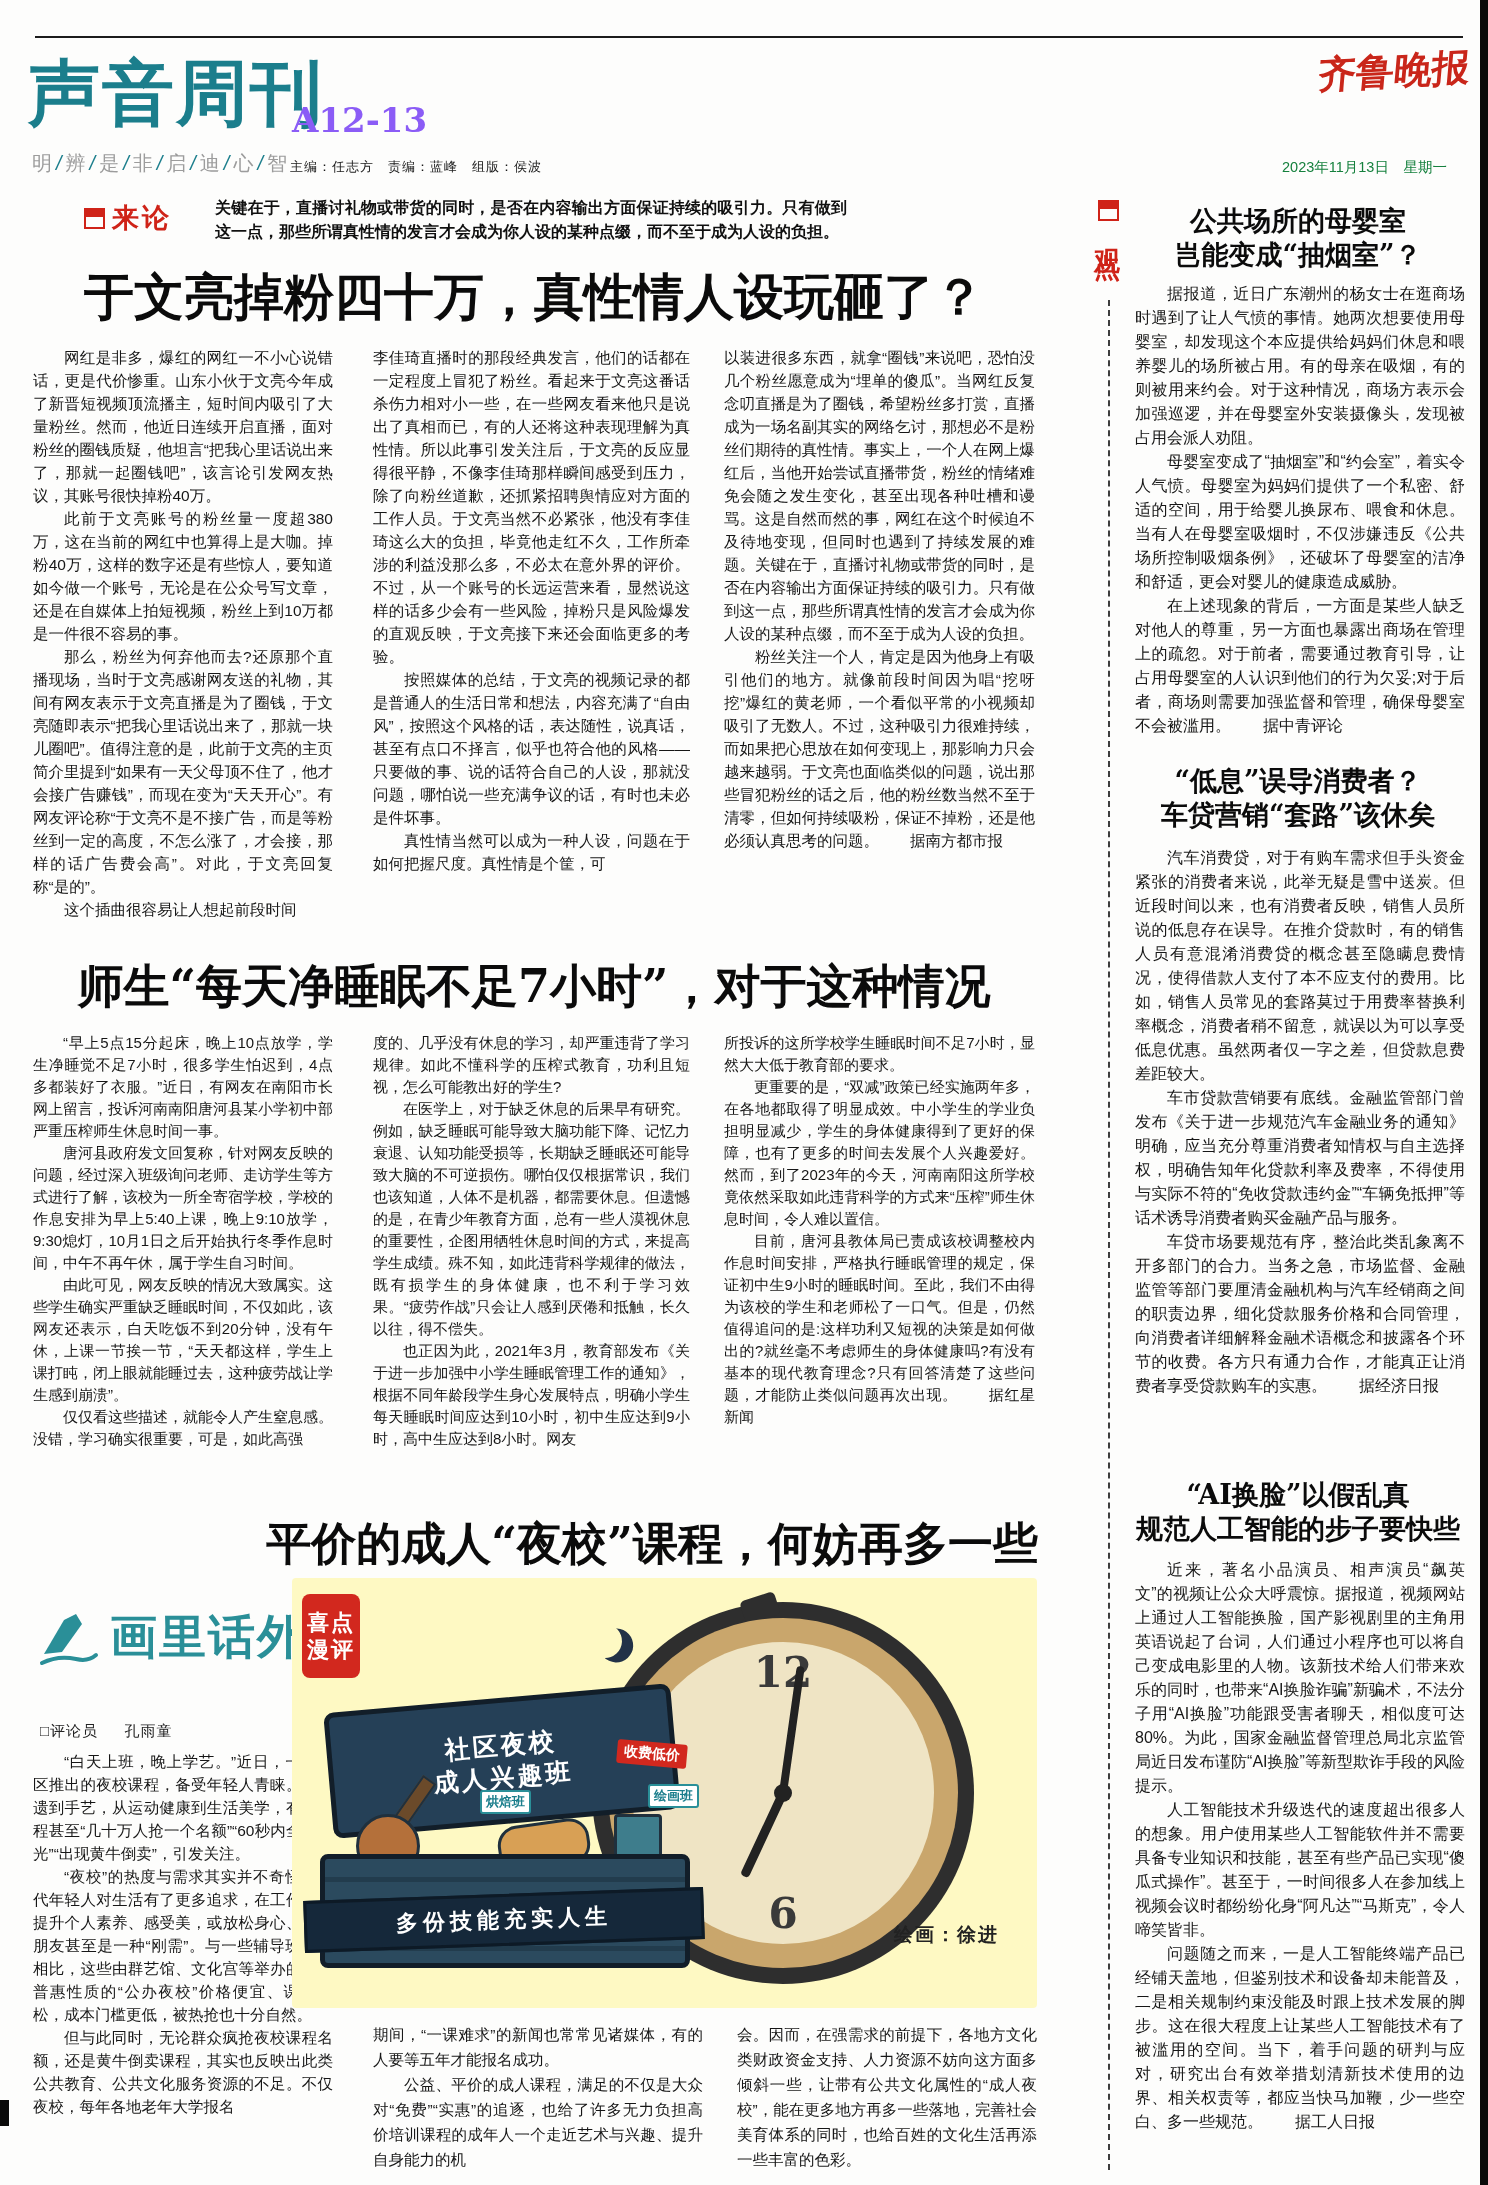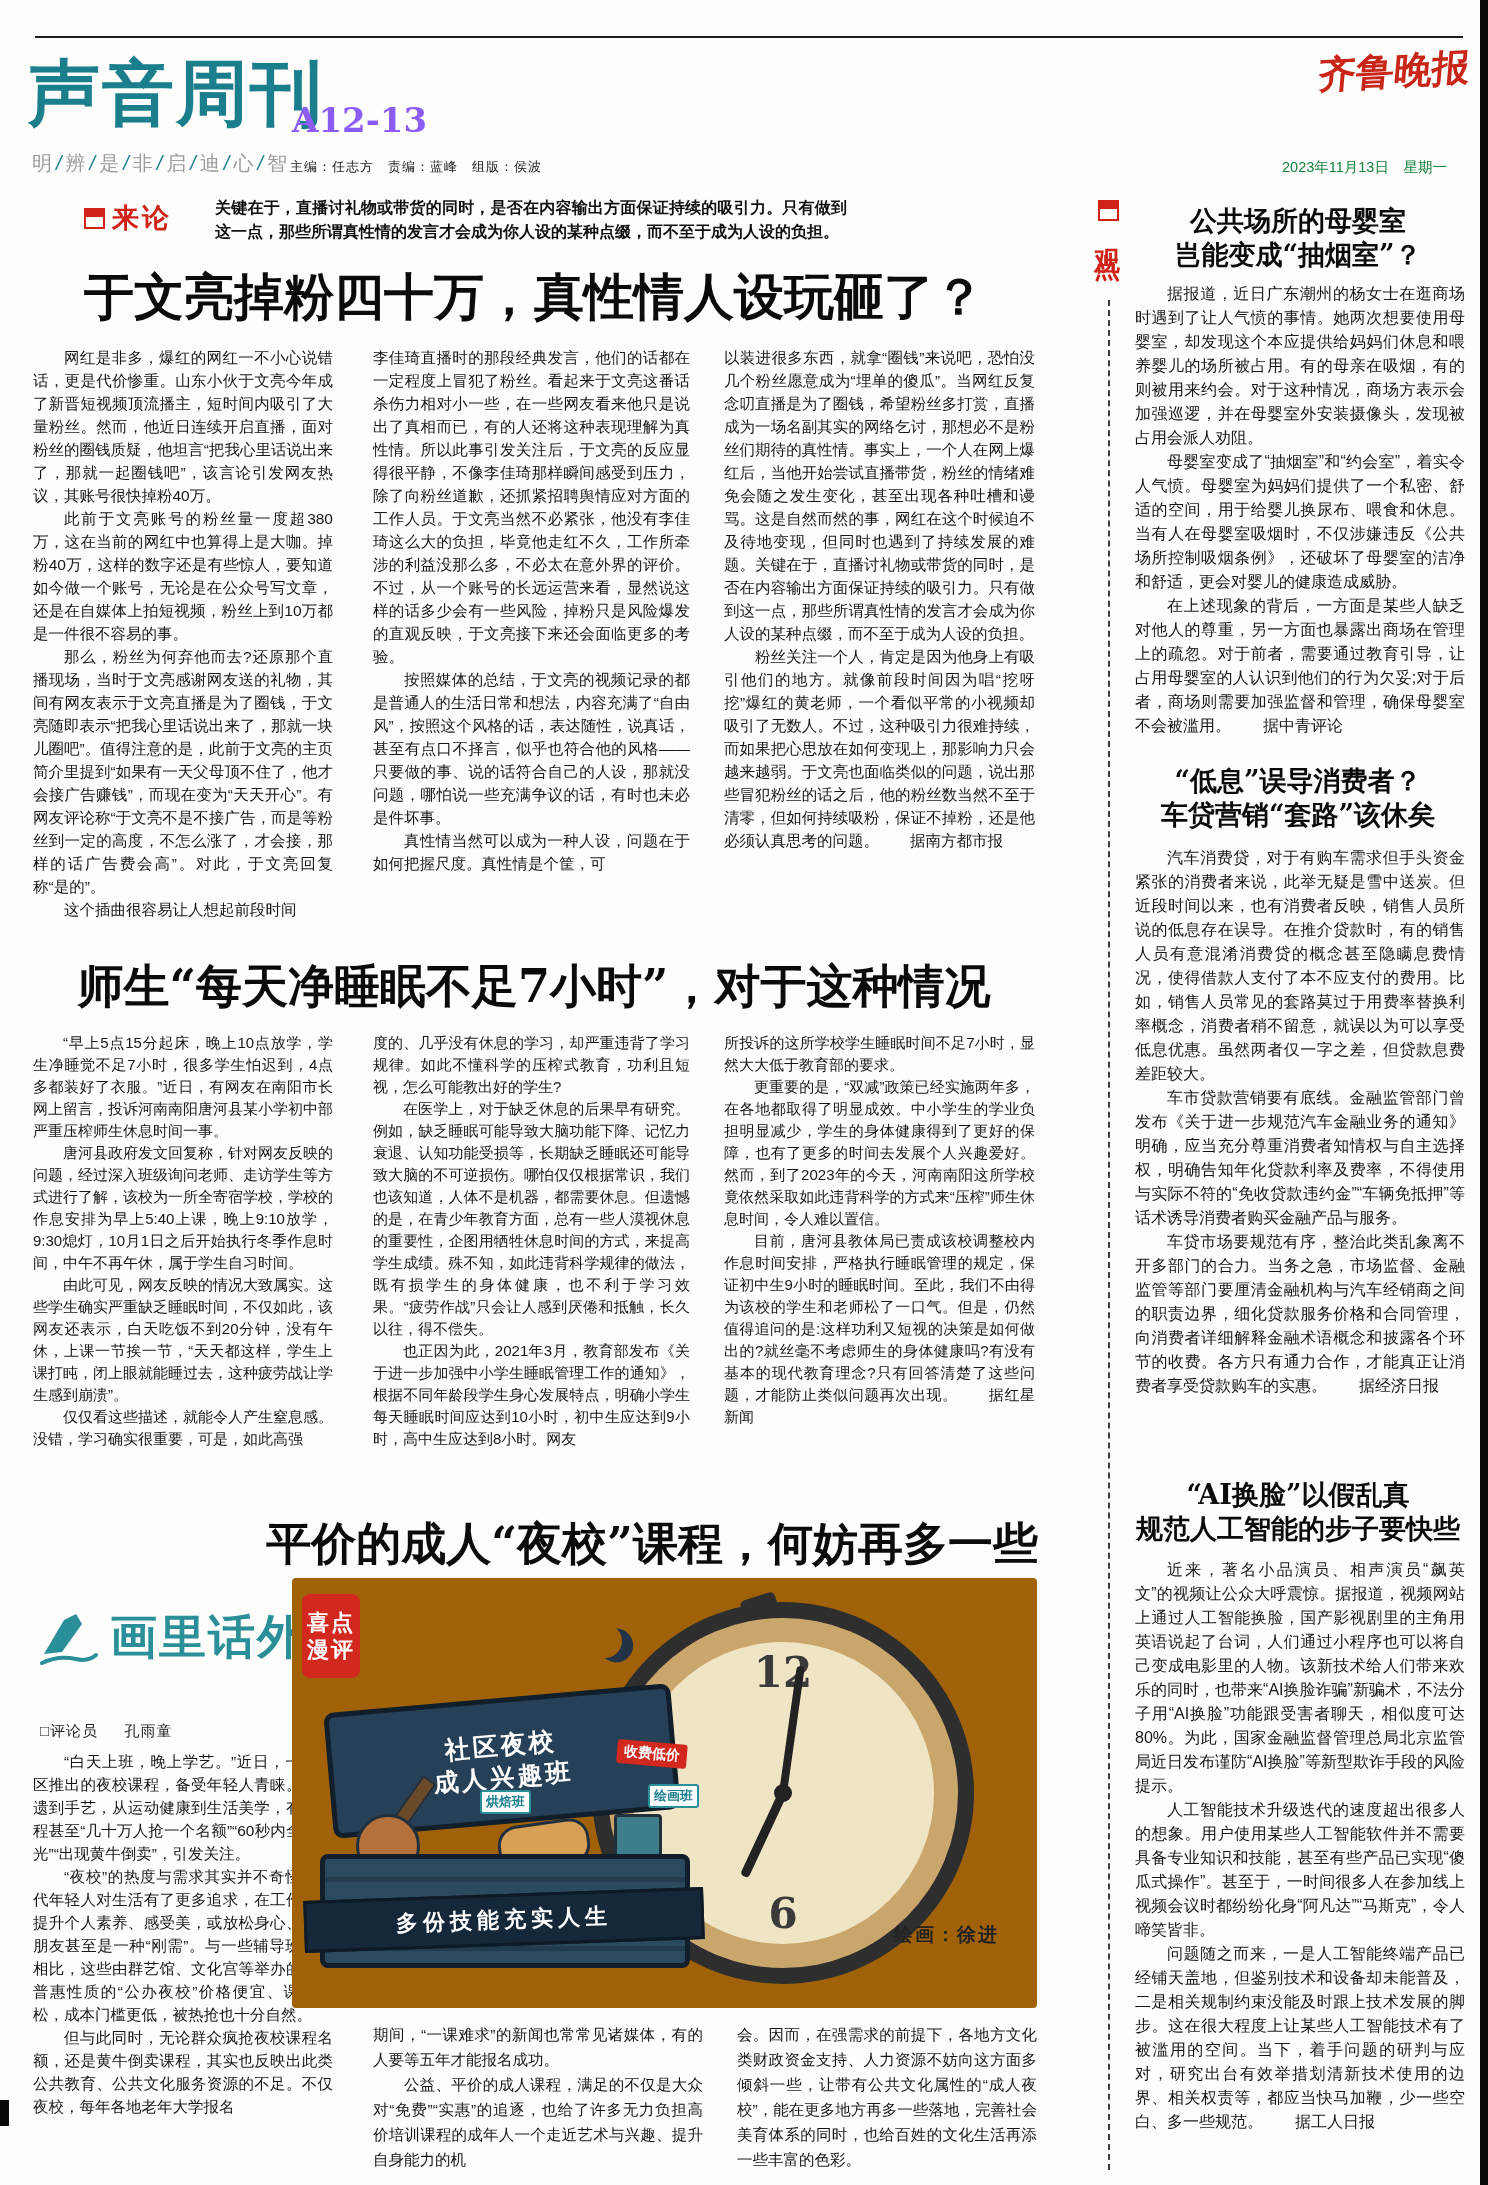--- a/index.html
+++ b/index.html
@@ -43,21 +43,21 @@
   #a2c3{left:724px;top:1032px;width:311px;height:474px;}
   
   .huali{left:36px;top:1606px;display:flex;align-items:flex-start;gap:10px;}
   .huali-text{font-size:47px;font-weight:900;color:#2a8f98;
         font-family:"DejaVu Serif","Liberation Serif",serif;letter-spacing:2px;}
   .byline{left:40px;top:1722px;font-size:15px;color:#222;letter-spacing:1px;}
   #a3left{left:33px;top:1750px;width:300px;height:416px;}
   #a3b1{left:373px;top:2022px;width:330px;height:146px;line-height:25px;}
   #a3b2{left:737px;top:2022px;width:300px;height:146px;line-height:25px;}
   
-  .illus{left:292px;top:1578px;width:745px;height:430px;background:#a16207;border-radius:4px;overflow:hidden;}
+  .illus{left:292px;top:1578px;width:745px;height:430px;background:#fef9c3;border-radius:4px;overflow:hidden;}
   .illus *{position:absolute;}
   .seal{left:10px;top:16px;width:58px;height:84px;background:#d2281e;border-radius:8px;color:#fff;
         display:flex;flex-direction:column;align-items:center;justify-content:center;
         font-size:22px;font-weight:700;line-height:27px;letter-spacing:2px;}
   .moon{left:296px;top:46px;width:34px;height:34px;border-radius:50%;
         box-shadow:9px 8px 0 0 #223247;transform:rotate(-20deg);}
   .clock{left:300px;top:24px;width:382px;height:382px;border-radius:50%;background:#2e2e2e;}
   .clock .ring{left:16px;top:16px;width:350px;height:350px;border-radius:50%;background:#c9a66c;}
   .clock .face{left:40px;top:40px;width:302px;height:302px;border-radius:50%;background:#efe4c4;}
   .clock .num{width:100%;text-align:center;font-size:42px;font-weight:700;color:#3a3a3a;

